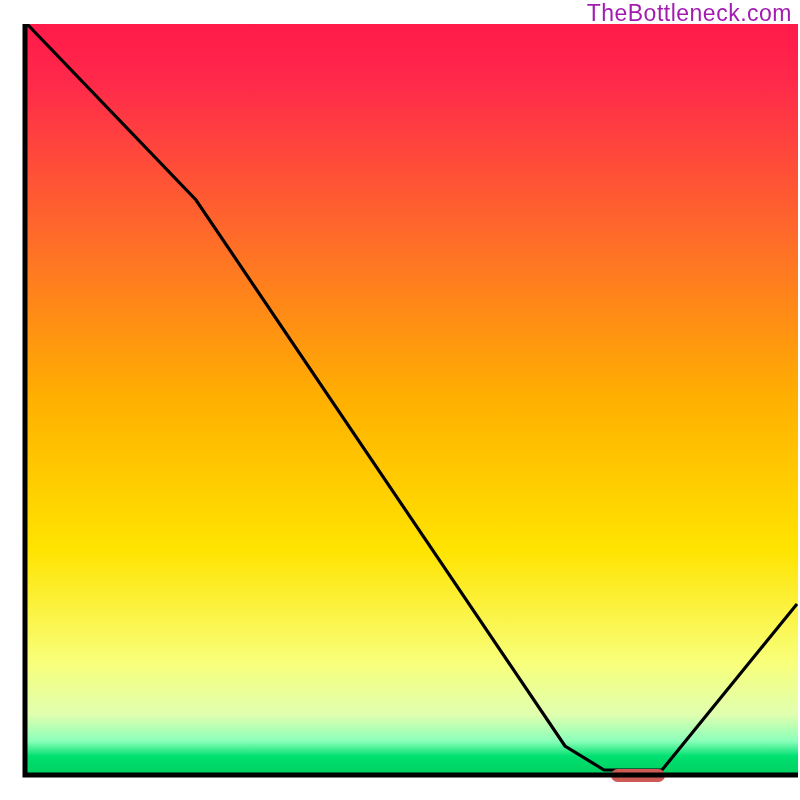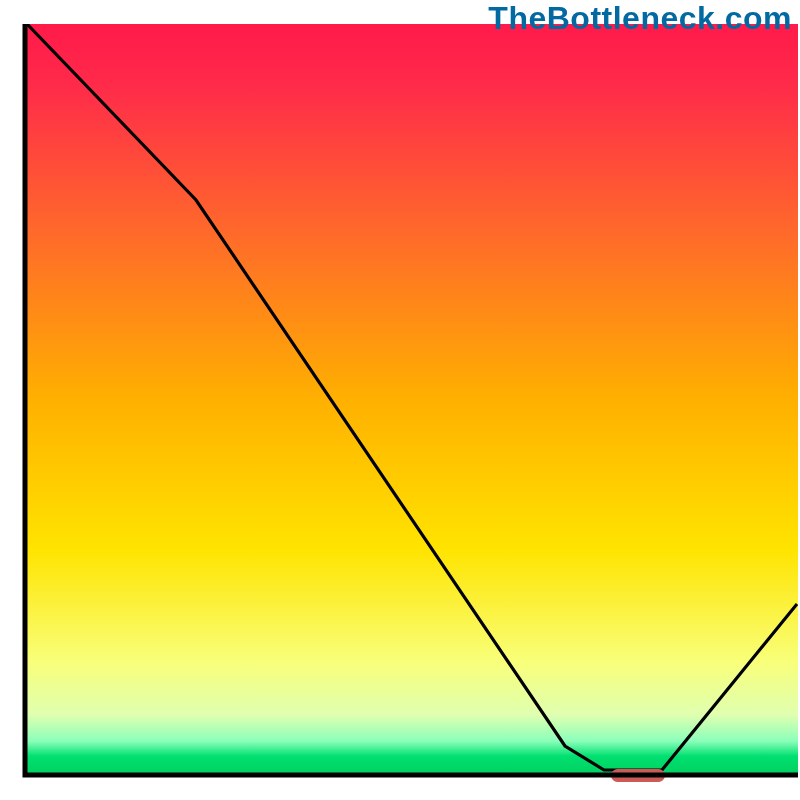--- a/index.html
+++ b/index.html
@@ -12,23 +12,23 @@
   }
   .stage {
     position: relative;
     width: 800px;
     height: 800px;
   }
   .watermark {
     position: absolute;
     top: 0;
     right: 8px;
-    font-size: 32px;
-    font-weight: bold;
-    color: #0369a1;
+    font-size: 23px;
+    font-weight: normal;
+    color: #a21caf;
     letter-spacing: 0.5px;
   }
   svg {
     position: absolute;
     top: 0;
     left: 0;
   }
 </style>
 </head>
 <body>

